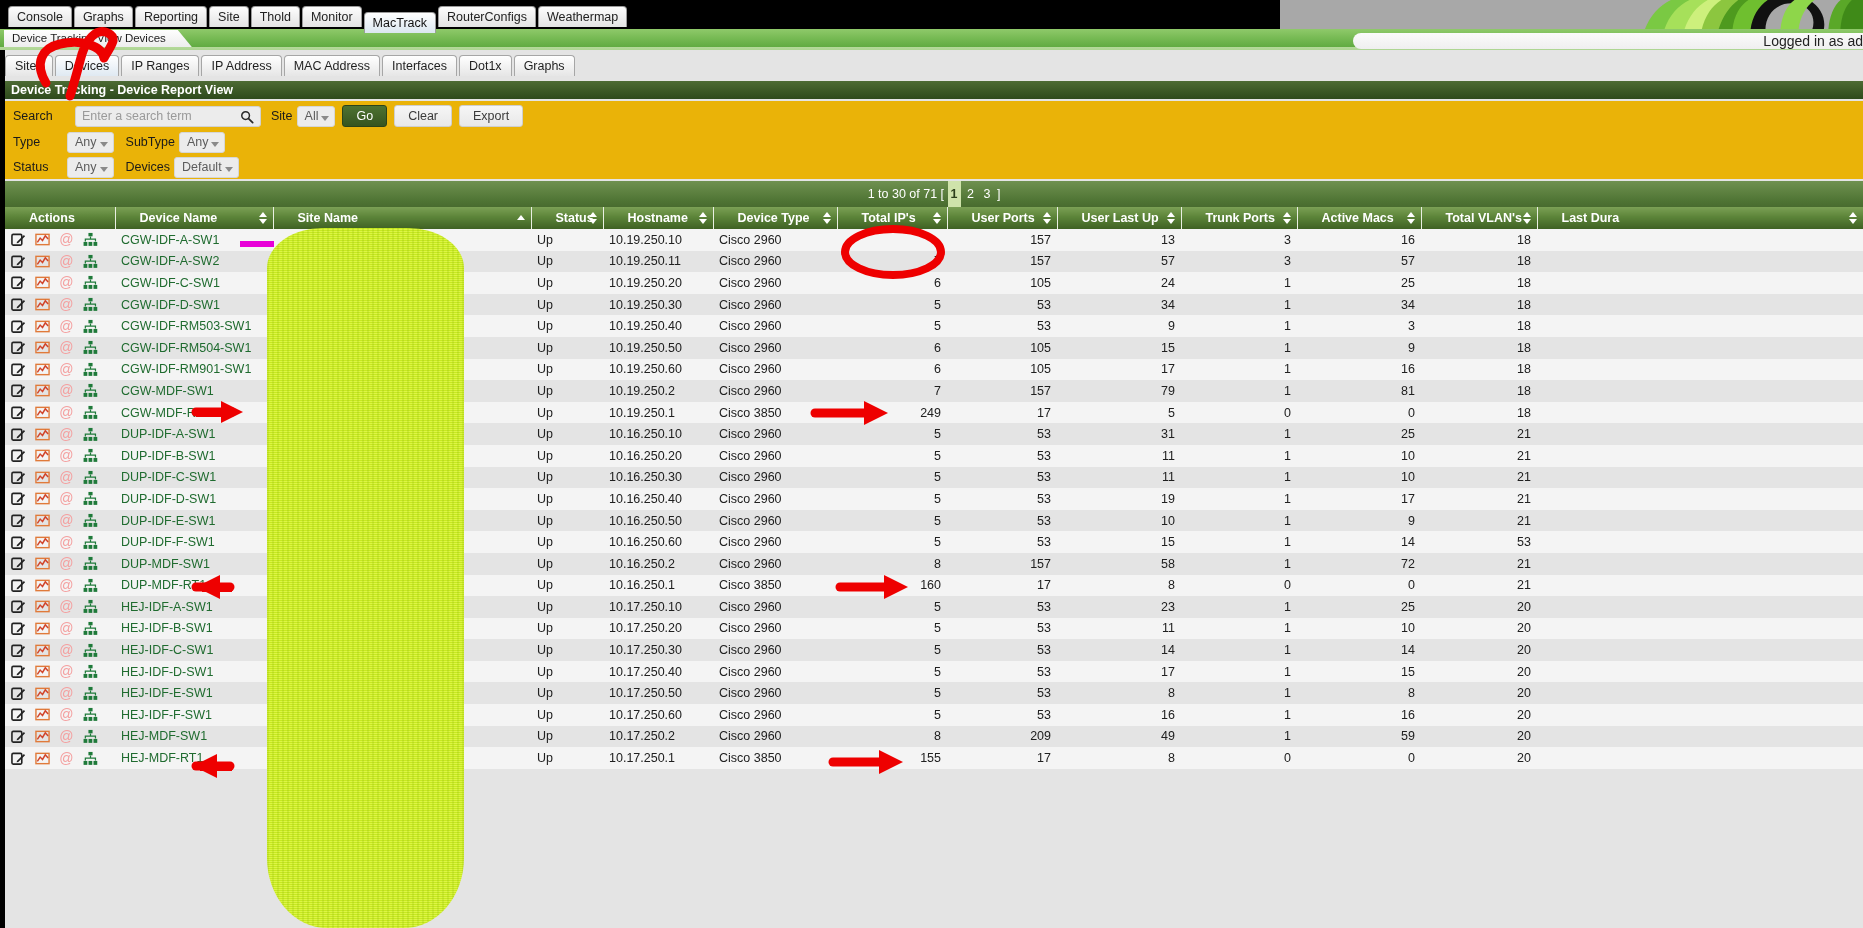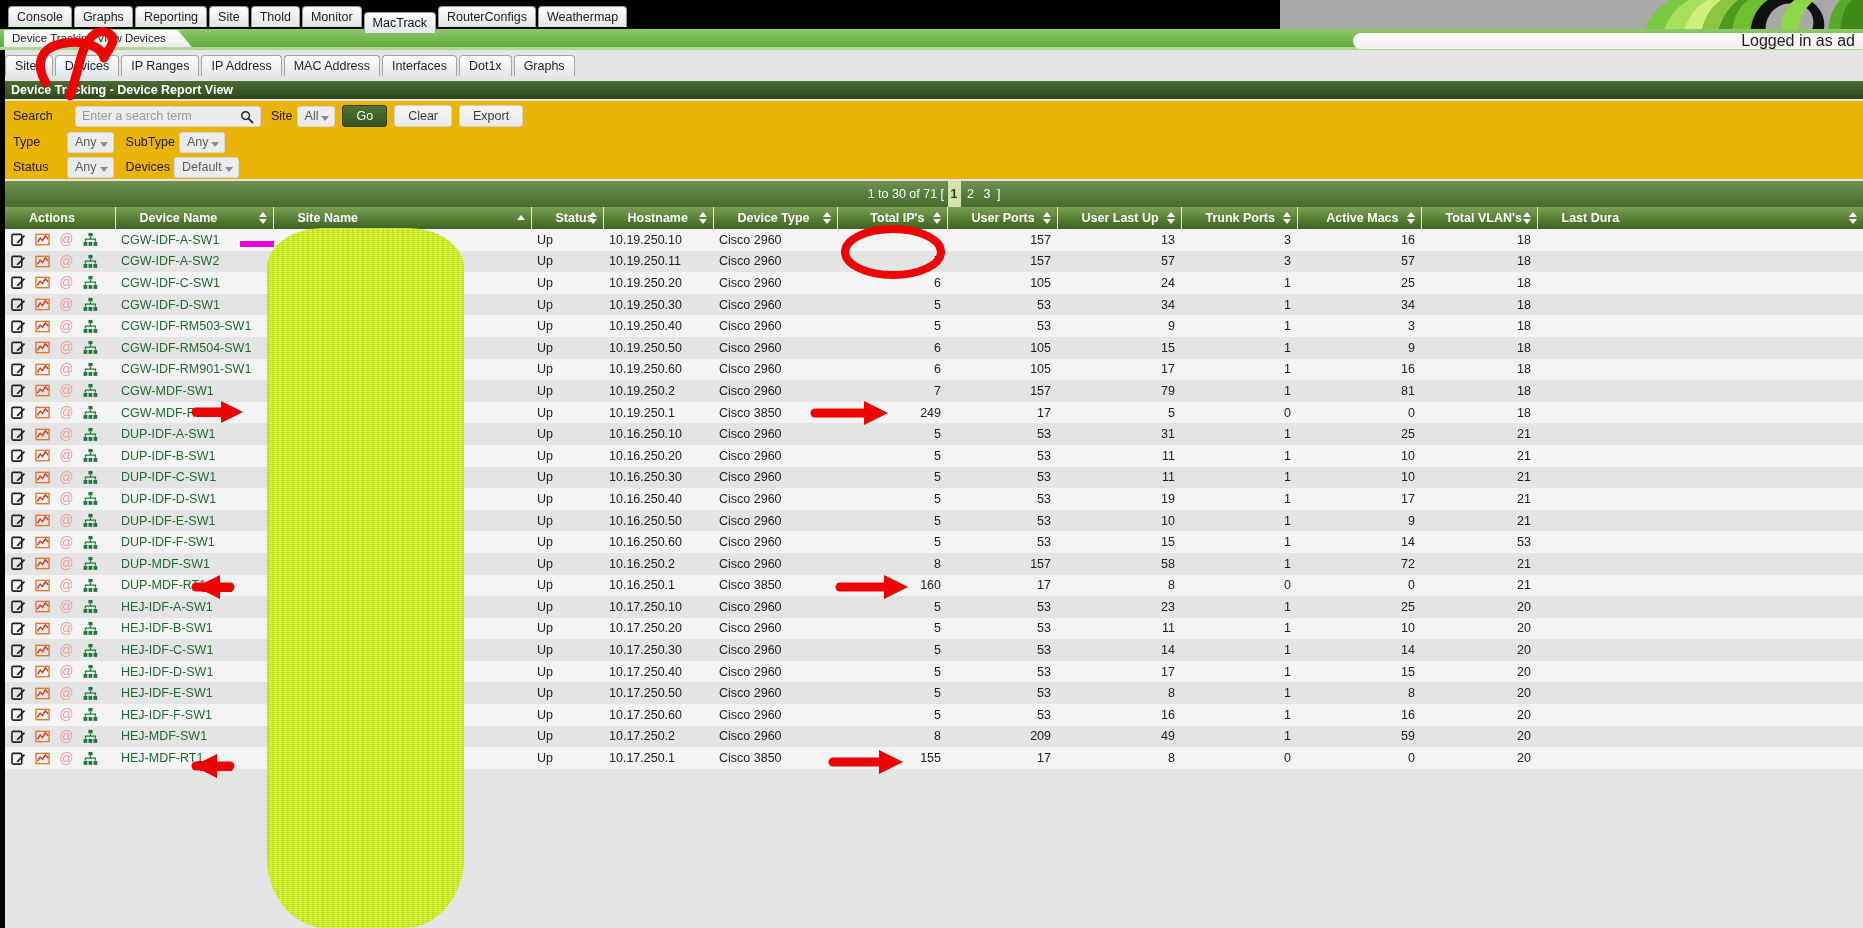--- a/index.html
+++ b/index.html
@@ -86,23 +86,23 @@
     position: absolute; left: 0; top: 30px;
     width: 1863px; height: 20px;
     background: linear-gradient(to bottom, #b4d99a 0%, #8dc46e 100%);
   }
   .loginbox {
     position: absolute; right: 0px; top: 33px;
     width: 510px; height: 16px;
     background: linear-gradient(to bottom, #fbfbfb, #efefef);
     border-radius: 8px 0 0 8px;
     text-align: right;
-    padding-right: 8px;
+    padding-right: 0;
     line-height: 16px;
-    font-size: 16px;
+    font-size: 14px;
     color: #222;
     overflow: hidden;
     white-space: nowrap;
   }
 
   
   .body-bg {
     position: absolute; left: 0; top: 50px;
     width: 1863px; height: 878px;
     background: #e4e4e4;
@@ -275,21 +275,21 @@
     color: #ffffff;
     font-size: 12.5px;
     font-weight: bold;
     text-align: left;
     padding: 0 24px;
     border-right: 1px solid #e9efe2;
     white-space: nowrap;
     position: relative;
     cursor: pointer;
   }
-  table.devtbl thead th.num { text-align: right; padding-right: 22px; }
+  table.devtbl thead th.num { text-align: left; padding-right: 22px; }
   table.devtbl thead th.num .sort { right: 5px; }
   .sort {
     position: absolute; right: 5px; top: 5px;
     width: 9px; height: 12px;
     display: inline-block;
   }
   .sort::before, .sort::after {
     content: ""; position: absolute; left: 0;
     width: 0; height: 0;
     border-left: 4.5px solid transparent;

